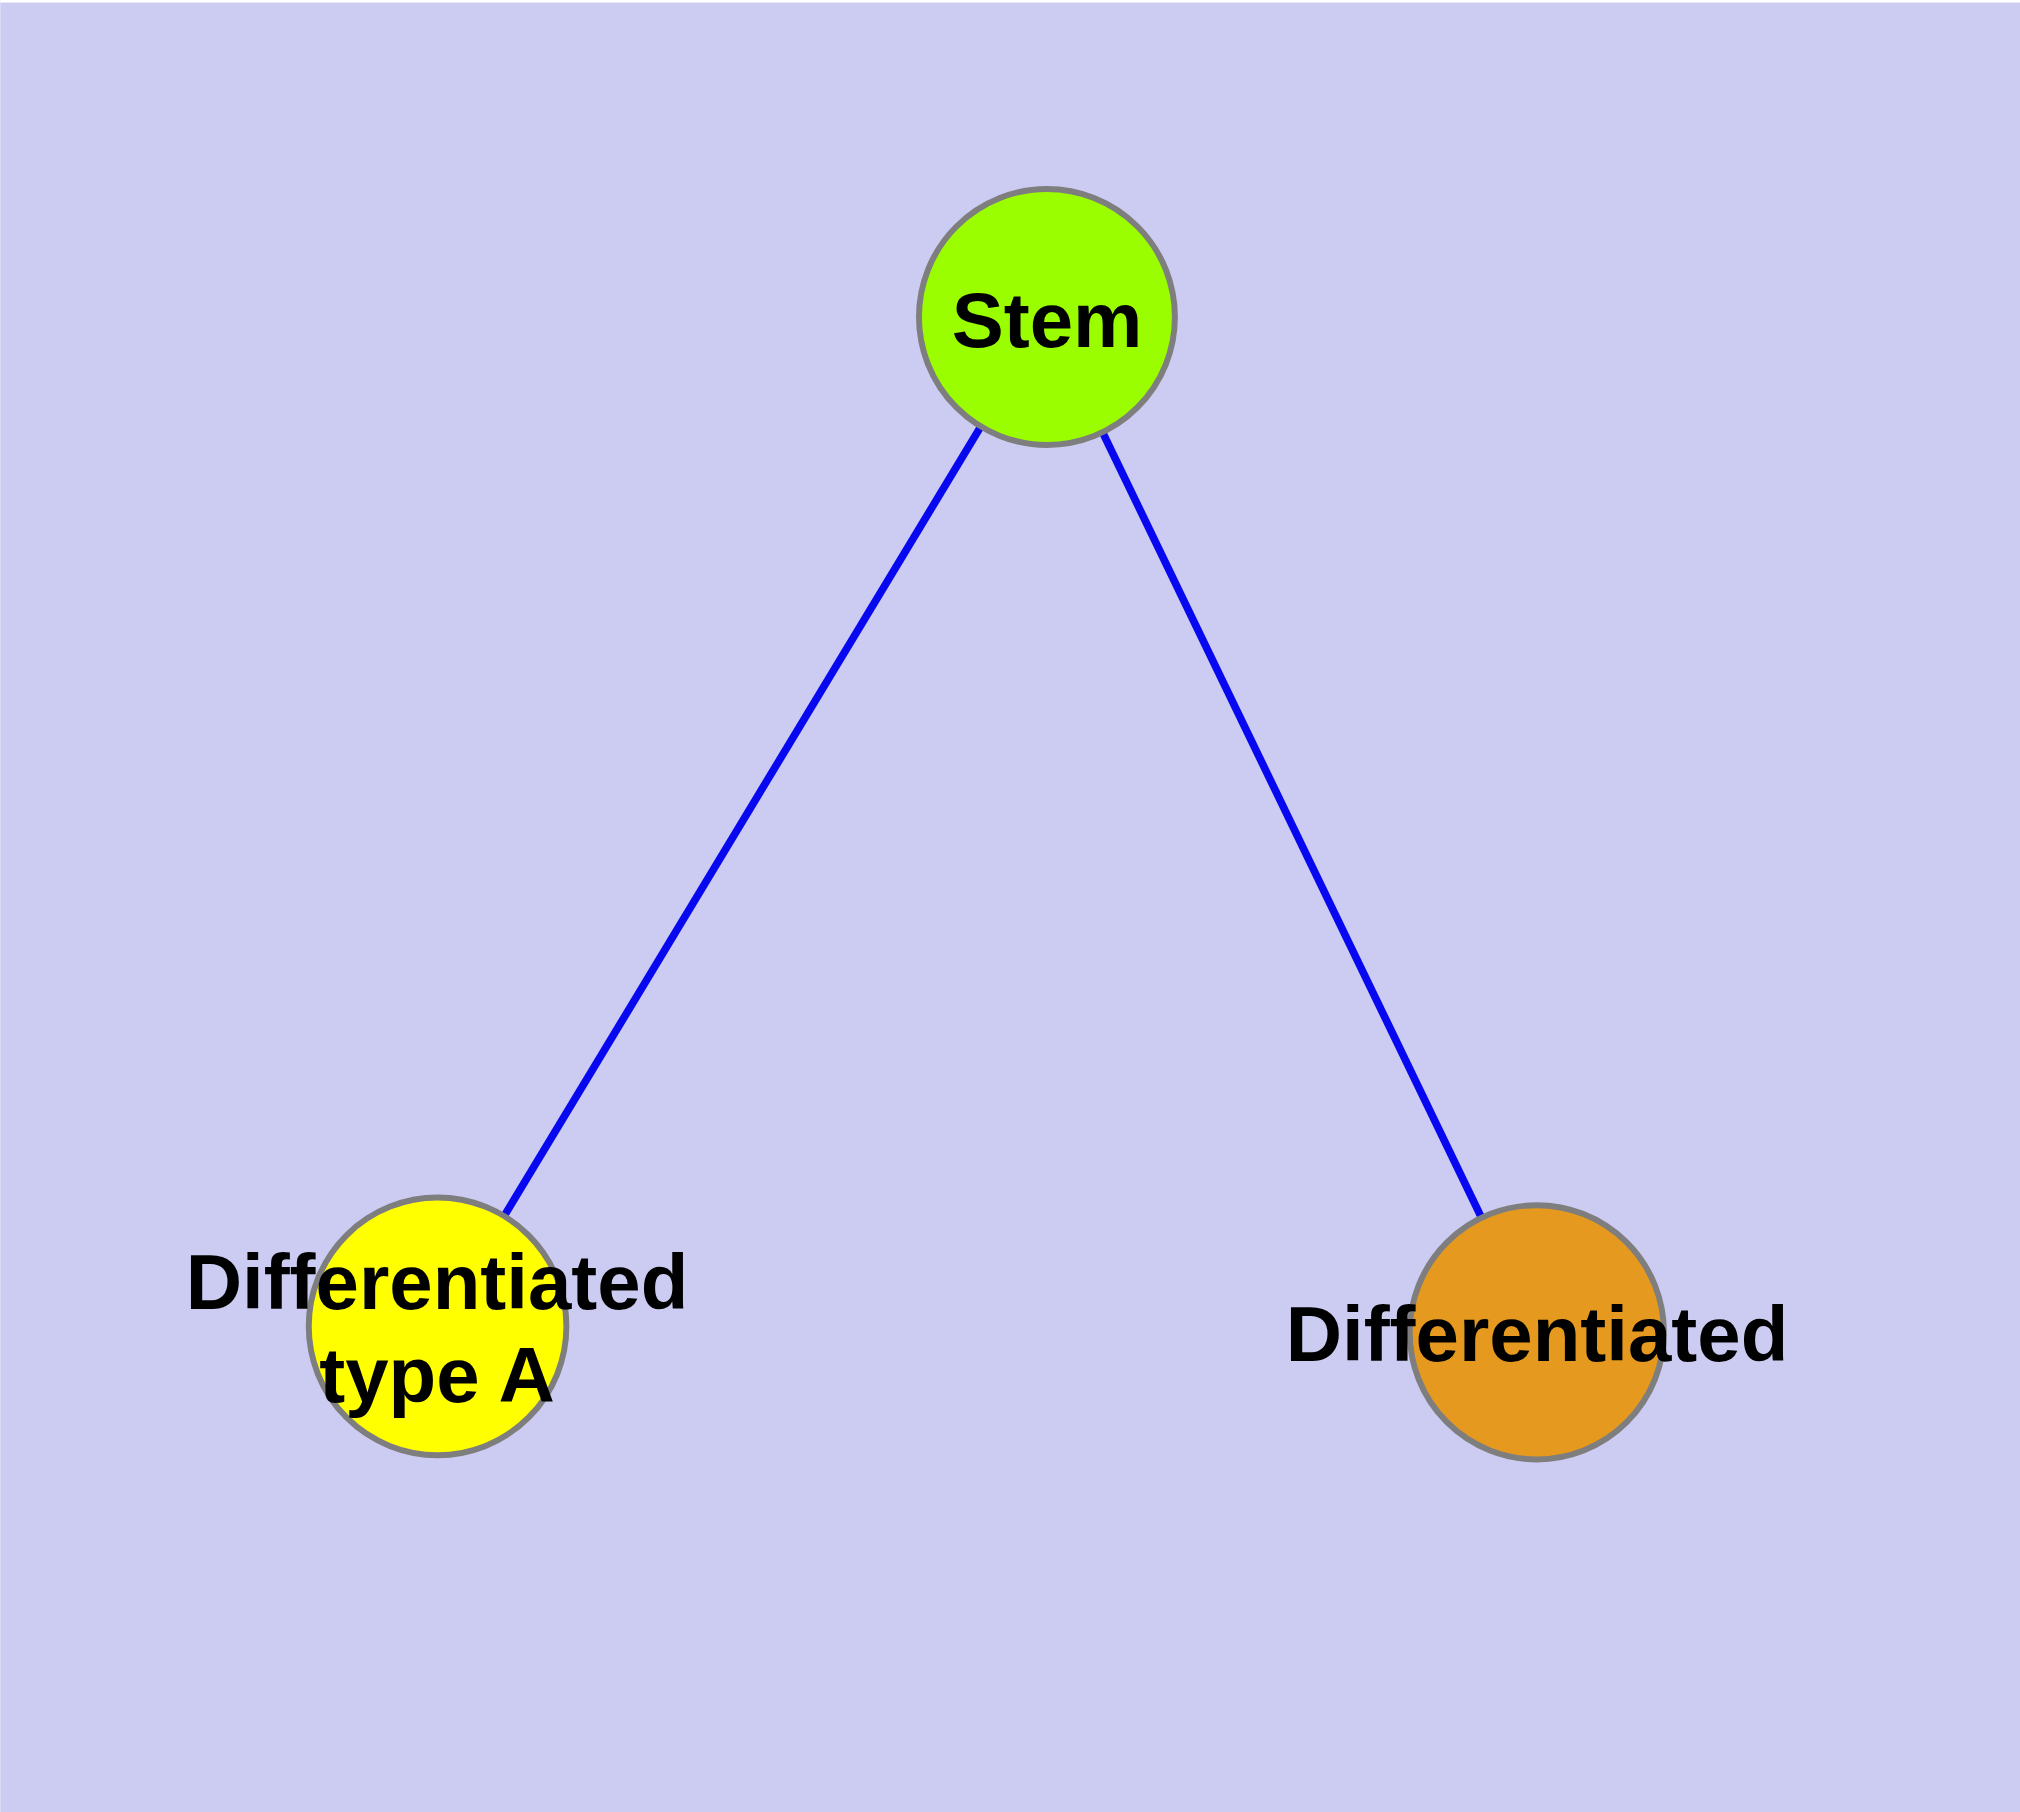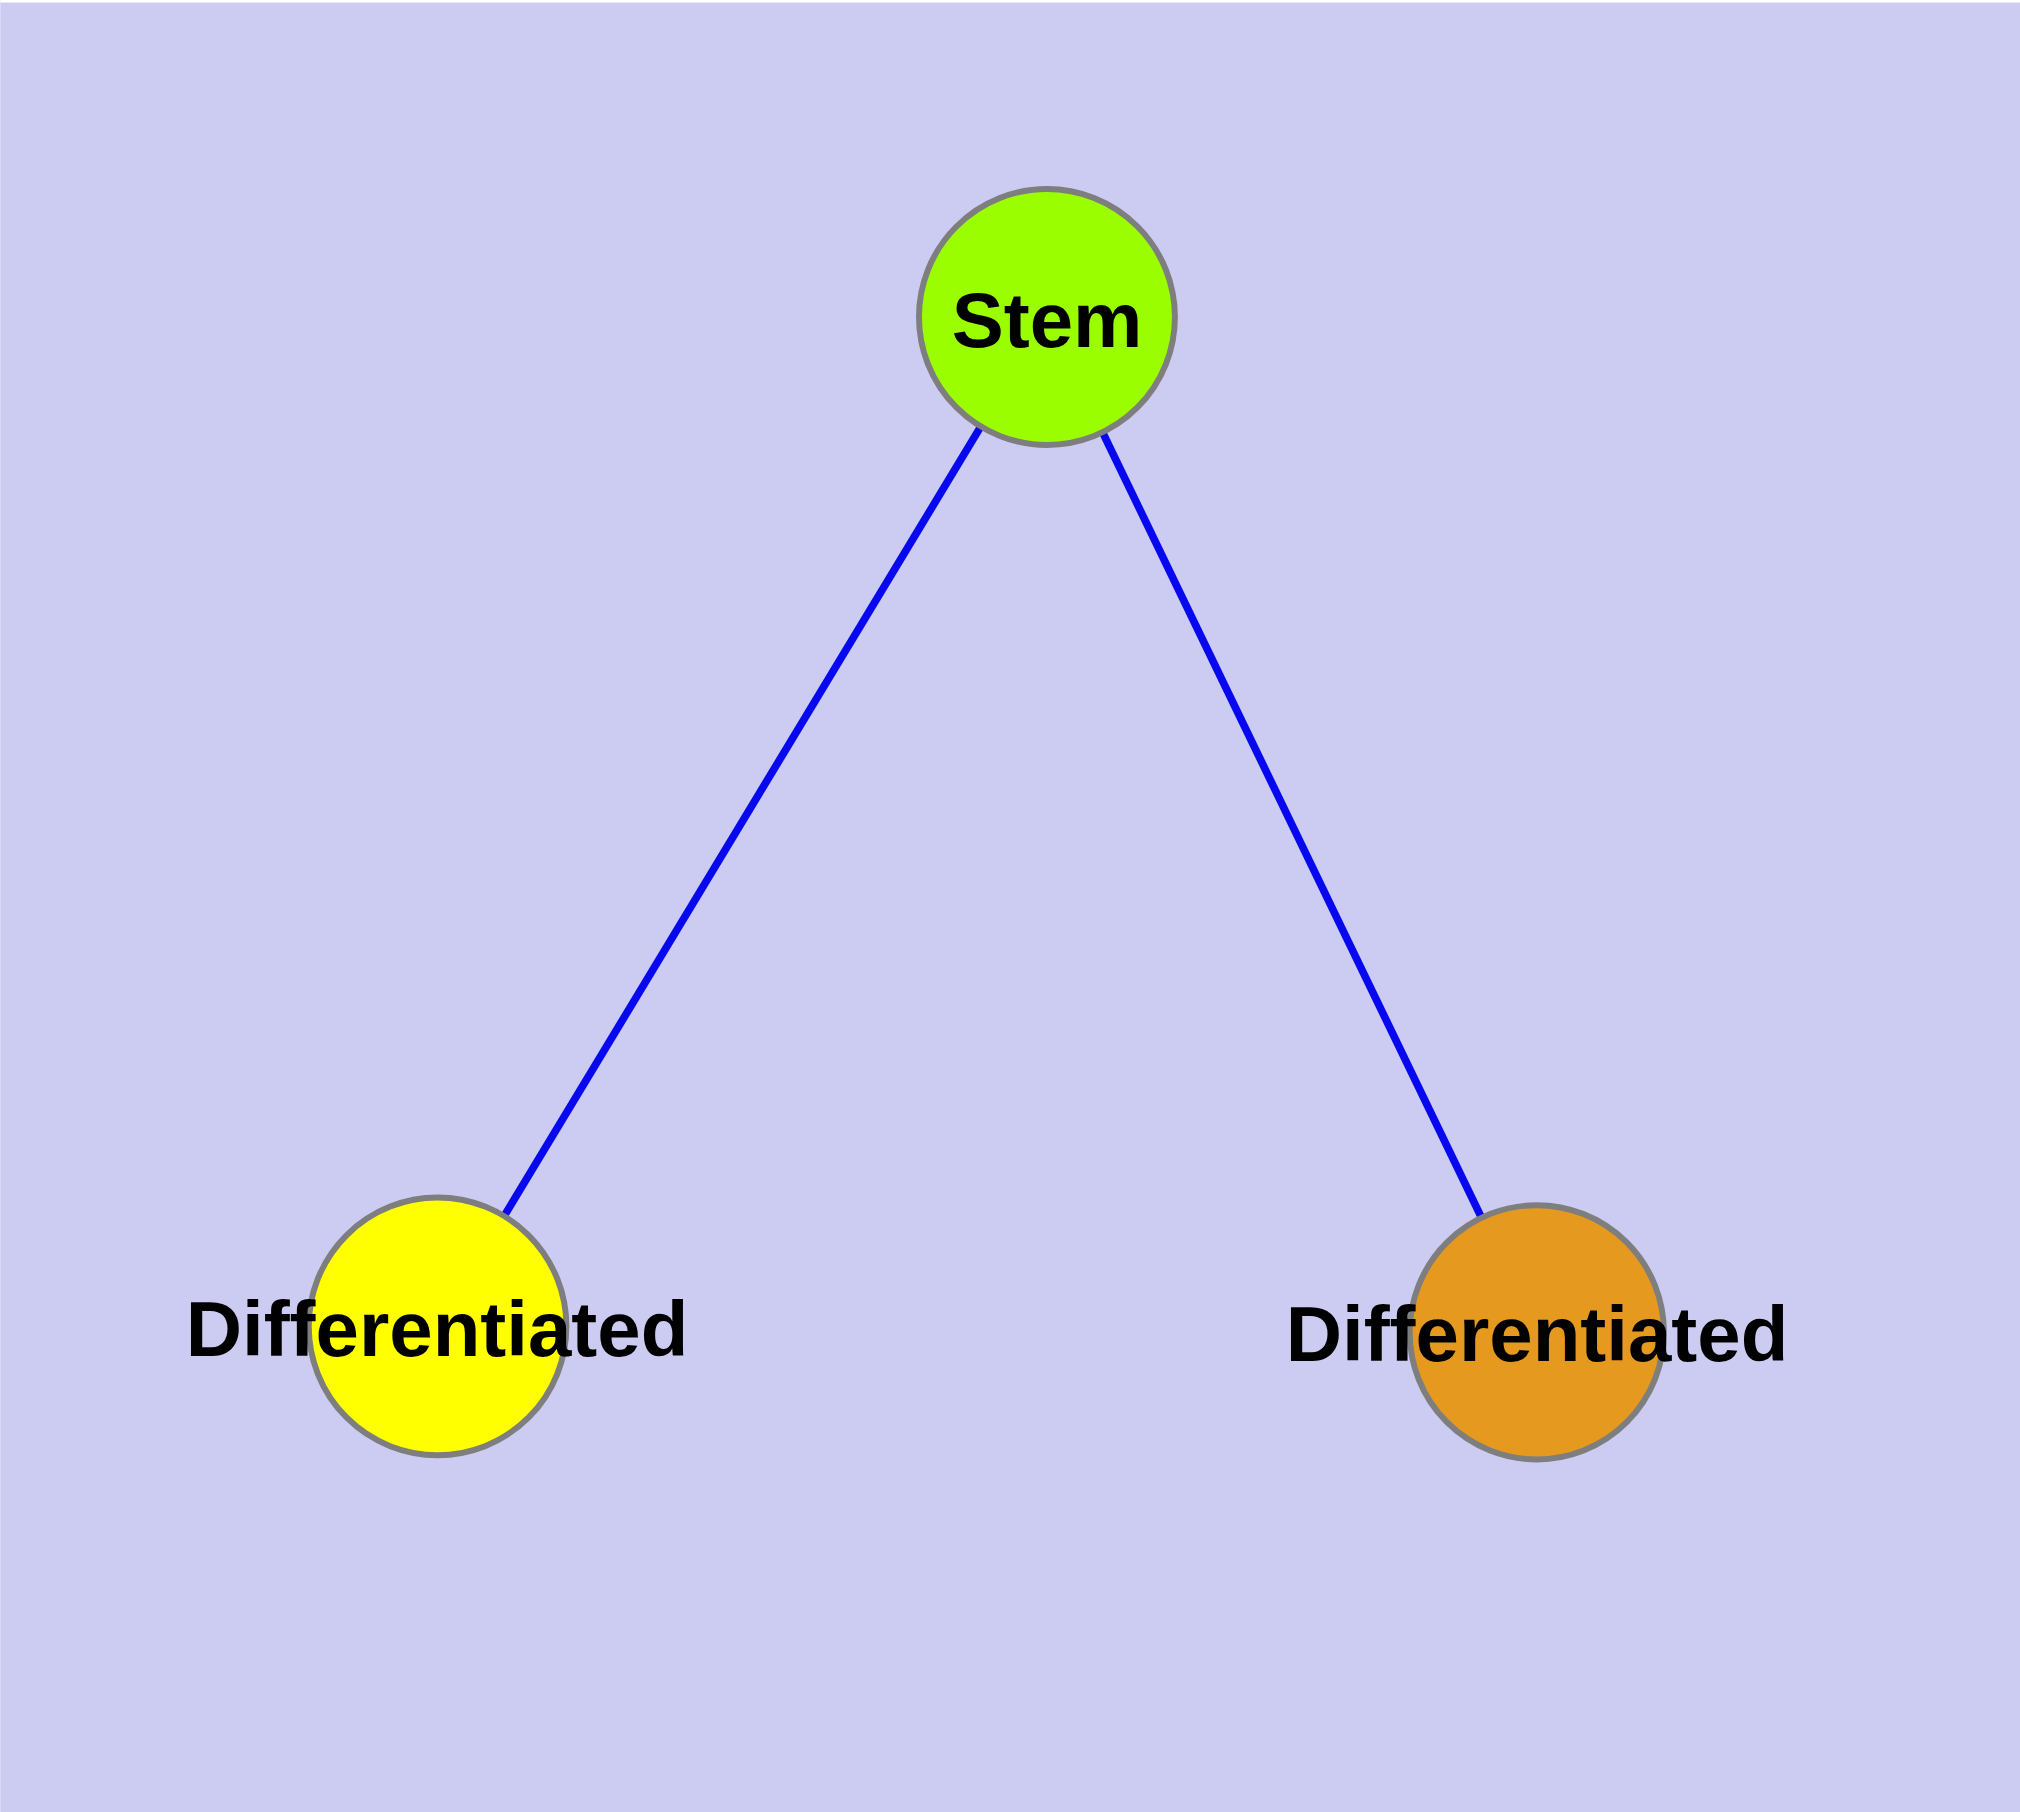--- a/index.html
+++ b/index.html
@@ -57,20 +57,21 @@
 
     <circle cx="1813" cy="1572" r="150" stroke-width="7" fill="#E6991F" stroke="#7E7E7E"></circle>
   </svg>
 
   <div class="node-label label-stem">
     <div>Stem</div>
   </div>
 
   <div class="node-label label-type-a">
     <div>Differentiated</div>
+    <div>type A</div>
   </div>
 
   <div class="node-label label-type-b">
     <div>Differentiated</div>
   </div>
 
 </div>
 
 
 </body></html>

